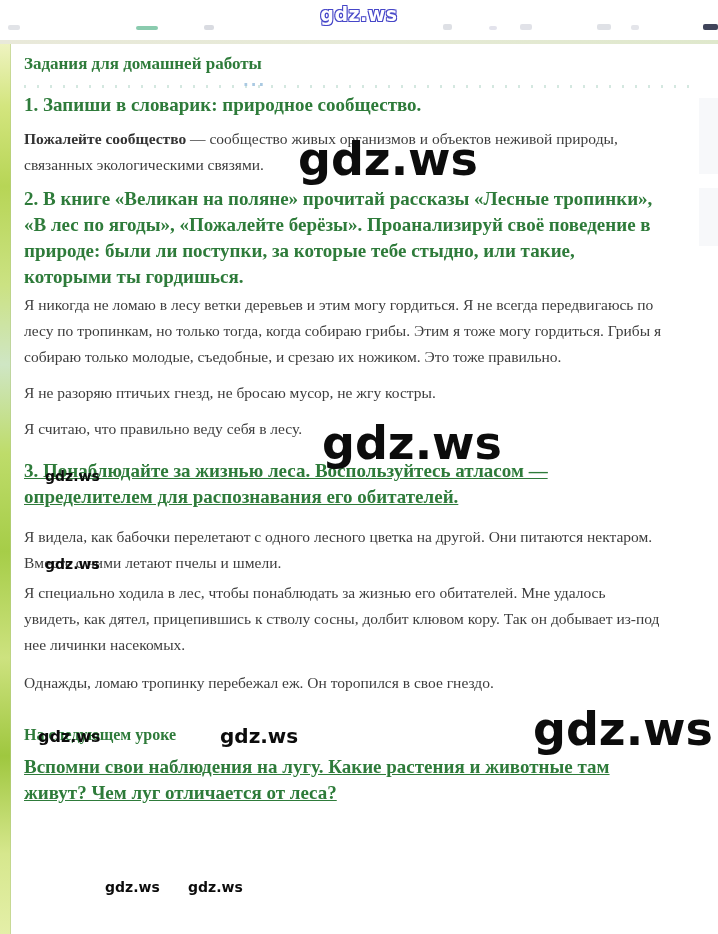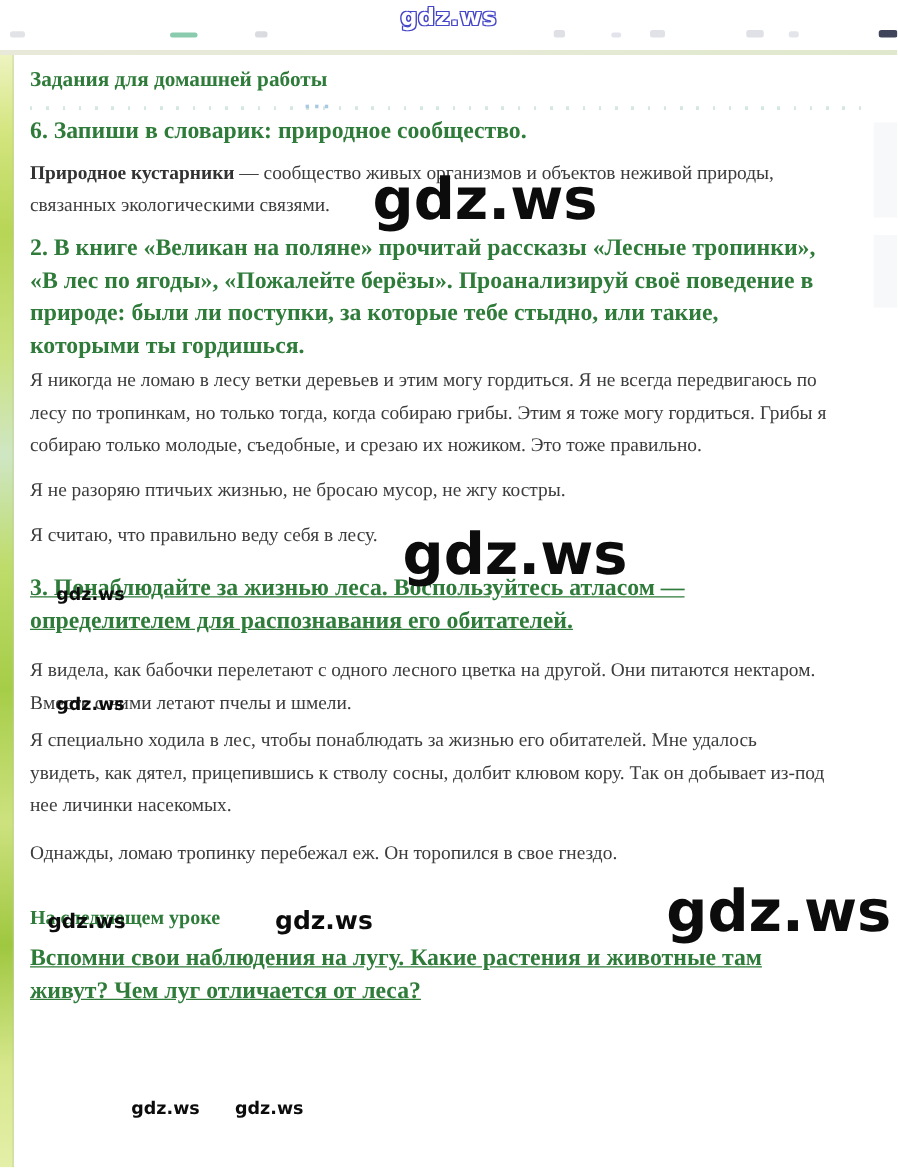--- a/index.html
+++ b/index.html
@@ -68,28 +68,28 @@
   <div class="top-divider"></div>
 
   <div class="layout">
     <aside class="strip"></aside>
 
     <main class="content">
       <h1 class="h-green h1">Задания для домашней работы</h1>
 
       <div class="dots"></div>
 
-      <h2 class="h-green h2" style="margin-top:4px;">6. Запиши в словарик: природное сообщество.</h2>
+      <h2 class="h-green h2" style="margin-top:4px;">1. Запиши в словарик: природное сообщество.</h2>
 
-      <p class="ans" style="margin-top:8px;"><b>Природное кустарники</b><span> — сообщество живых организмов и объектов неживой природы, связанных экологическими связями.</span></p>
+      <p class="ans" style="margin-top:8px;"><b>Пожалейте сообщество</b><span> — сообщество живых организмов и объектов неживой природы, связанных экологическими связями.</span></p>
 
       <h2 class="h-green h2" style="margin-top:8px;">2. В книге «Великан на поляне» прочитай рассказы «Лесные тропинки», «В лес по ягоды», «Пожалейте берёзы». Проанализируй своё поведение в природе: были ли поступки, за которые тебе стыдно, или такие, которыми ты гордишься.</h2>
 
       <p class="ans" style="margin-top:2px;">Я никогда не ломаю в лесу ветки деревьев и этим могу гордиться. Я не всегда передвигаюсь по лесу по тропинкам, но только тогда, когда собираю грибы. Этим я тоже могу гордиться. Грибы я собираю только молодые, съедобные, и срезаю их ножиком. Это тоже правильно.</p>
-      <p class="ans" style="margin-top:10px;">Я не разоряю птичьих жизнью, не бросаю мусор, не жгу костры.</p>
+      <p class="ans" style="margin-top:10px;">Я не разоряю птичьих гнезд, не бросаю мусор, не жгу костры.</p>
       <p class="ans" style="margin-top:10px;">Я считаю, что правильно веду себя в лесу.</p>
 
       <h2 class="h-green h2" style="margin-top:16px;text-decoration:underline;">3. Понаблюдайте за жизнью леса. Воспользуйтесь атласом — определителем для распознавания его обитателей.</h2>
 
       <p class="ans" style="margin-top:14px;">Я видела, как бабочки перелетают с одного лесного цветка на другой. Они питаются нектаром. Вместе с ними летают пчелы и шмели.</p>
       <p class="ans" style="margin-top:4px;">Я специально ходила в лес, чтобы понаблюдать за жизнью его обитателей. Мне удалось увидеть, как дятел, прицепившись к стволу сосны, долбит клювом кору. Так он добывает из-под нее личинки насекомых.</p>
       <p class="ans" style="margin-top:12px;">Однажды, ломаю тропинку перебежал еж. Он торопился в свое гнездо.</p>
 
       <h3 class="h-green h3">На следующем уроке</h3>
 

